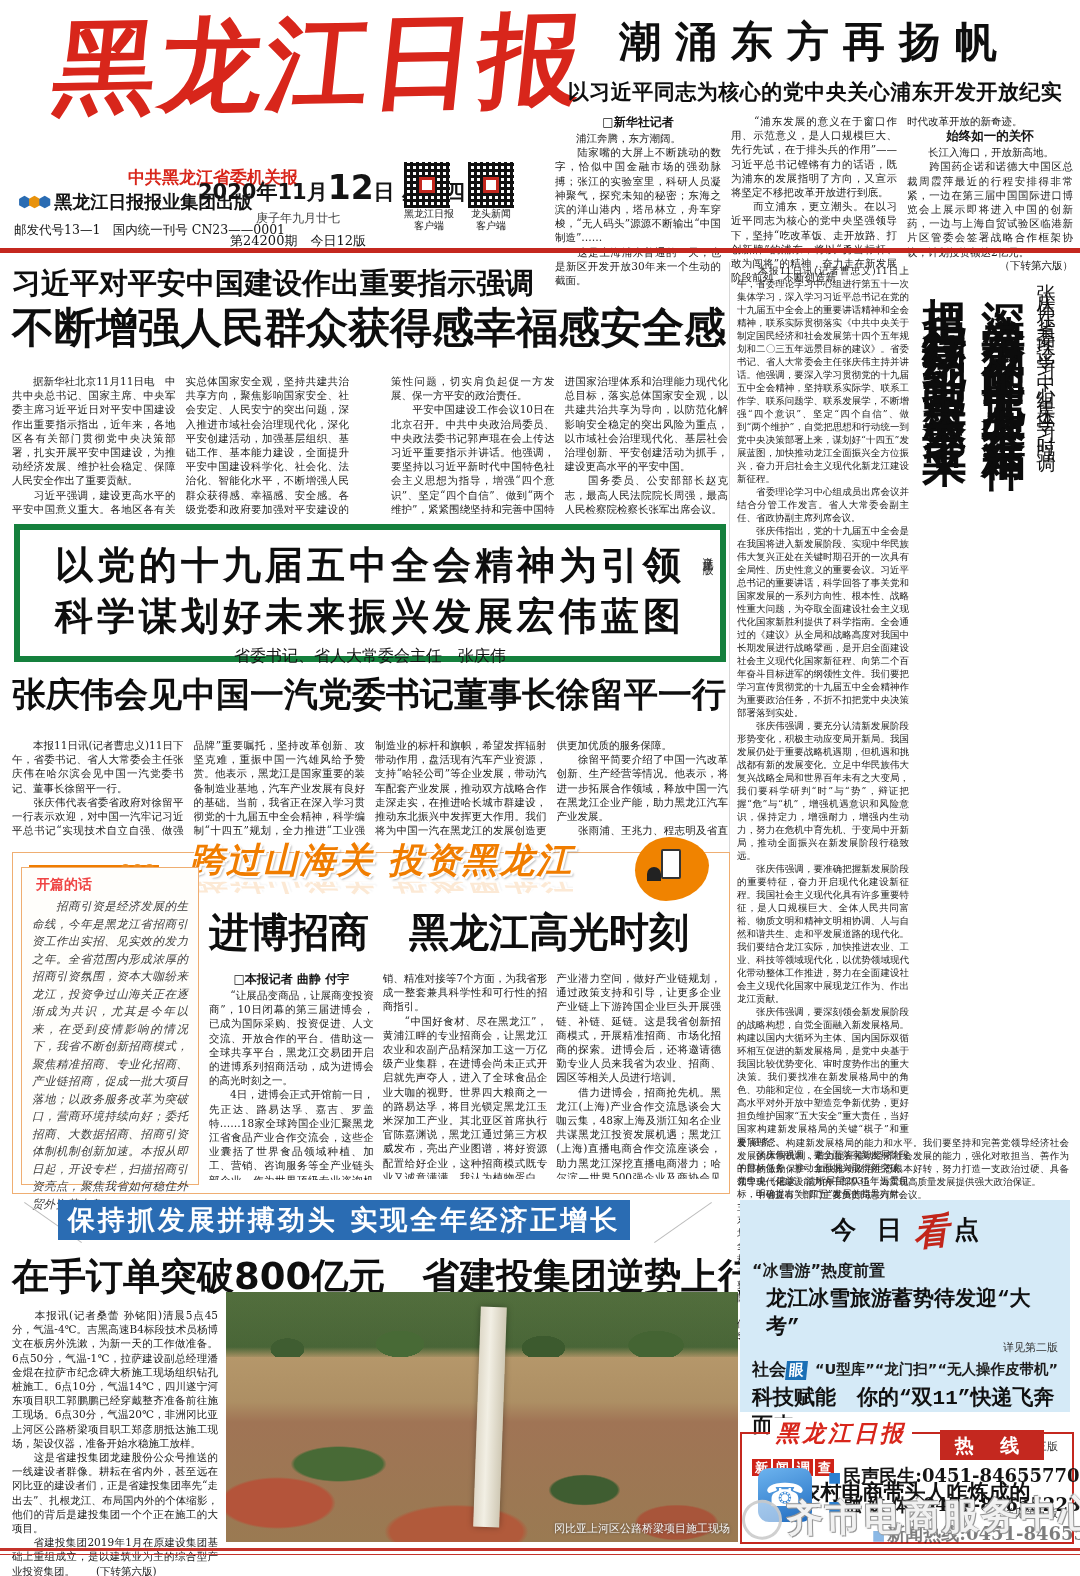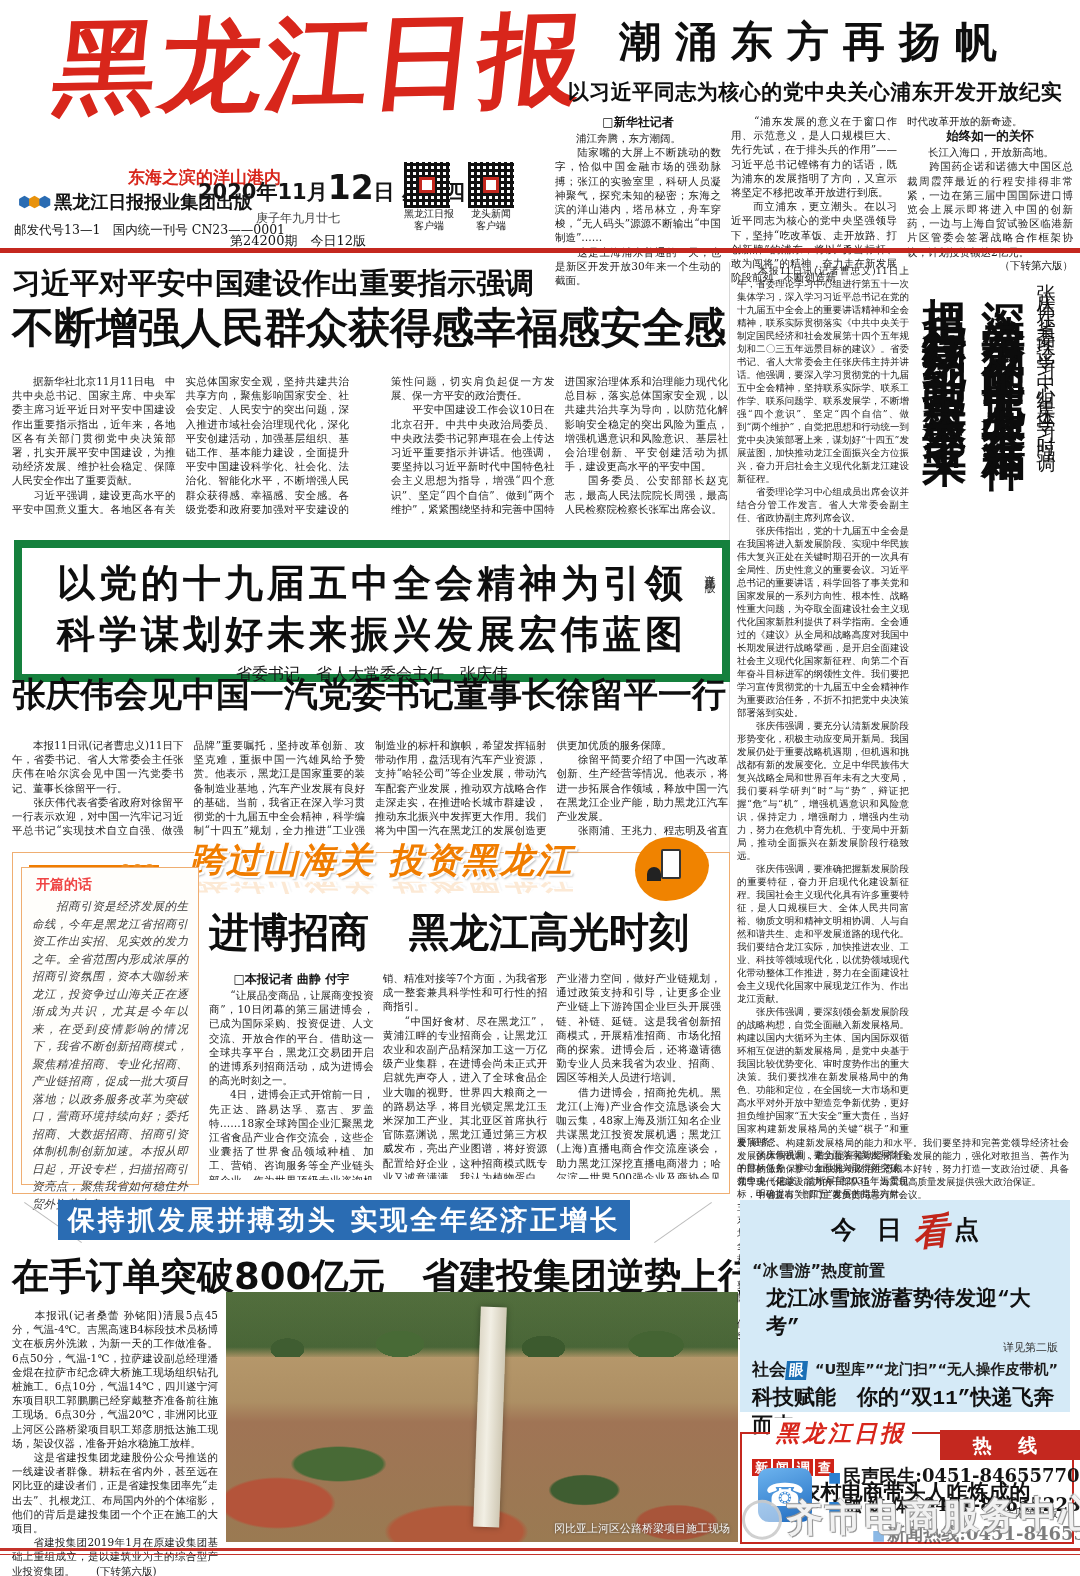--- a/index.html
+++ b/index.html
@@ -19,21 +19,21 @@
   .pubrow{font-size:18px;font-weight:700;font-family:"DejaVu Sans",sans-serif;}
   .hex{font-size:15px;letter-spacing:-3px;}
   .codes{font-size:12.5px;}
   .qr{width:46px;height:46px;position:relative;
       background:repeating-linear-gradient(0deg,#111 0 3px,transparent 3px 6px),
                  repeating-linear-gradient(90deg,#111 0 3px,#fff 3px 6px);}
   .qr::after{content:"";position:absolute;inset:15px;background:#fff;border:3px solid #c4281f;}
   .qrlabel{font-size:10px;text-align:center;line-height:12px;white-space:pre-line;}
   .redrule{background:#c4281f;}
   
-  .redbox{border:8px solid #15803d;margin-top:16px;}
+  .redbox{border:6px solid #15803d;}
   
   .orangebox{border:1px solid #efae72;}
   .banner-text{font-family:"DejaVu Sans",sans-serif;font-weight:900;font-style:italic;
       color:#f07d00;font-size:35px;letter-spacing:2px;white-space:nowrap;
       text-shadow:2px 2px 0 #fff,-1px -1px 0 #fff,3px 3px 2px rgba(120,120,120,.45);}
   .banner-mirror{transform:scaleY(-.75);opacity:.16;filter:blur(.4px);}
   .dotline{height:2px;background:#f07d00;}
   .dot{width:9px;height:9px;border-radius:50%;background:#f08d1e;display:inline-block;margin-right:3px;}
   .blob{background:#f08300;border-radius:46% 54% 58% 42%/52% 44% 56% 48%;}
   .opening-title{color:#ef4444;font-weight:700;font-size:14px;font-family:"DejaVu Sans",sans-serif;}
@@ -89,21 +89,21 @@
   .bottom-dbl{border-top:3px solid #c4332a;border-bottom:1px solid #c4332a;height:3px;}
 </style>
 </head>
 <body>
 
 <div id="page">
 
   <div class="abs" style="left:55px;top:12px;width:490px;height:155px;">
     <div class="masthead-title">黑龙江日报</div>
   </div>
-  <div class="abs organ" style="left:128px;top:166px;">东海之滨的洋山港内</div>
+  <div class="abs organ" style="left:128px;top:166px;">中共黑龙江省委机关报</div>
   <div class="abs" style="left:18px;top:190px;display:flex;align-items:center;gap:6px;">
     <span class="hex"><span style="color:#2a6cb3">⬢</span><span style="color:#e8920c">⬢</span><span style="color:#2a6cb3">⬢</span></span>
     <span class="pubrow">黑龙江日报报业集团出版</span>
   </div>
   <div class="abs codes" style="left:14px;top:222px;">邮发代号13—1　国内统一刊号 CN23——0001</div>
 
   <div class="abs" style="left:198px;top:168px;width:200px;text-align:center;">
     <div style="font-weight:700;font-size:21px;font-family:'DejaVu Sans',sans-serif;white-space:nowrap;">
       <span>2020年11月</span><span style="font-size:33px;">12</span><span>日</span>
       <span>星期四</span>
@@ -150,21 +150,21 @@
   <div class="abs hairline-v" style="left:729px;top:262px;height:930px;"></div>
 
   <div class="abs hl" style="left:12px;top:264px;font-size:29px;">习近平对平安中国建设作出重要指示强调</div>
   <div class="abs hl" style="left:12px;top:300px;font-size:42px;white-space:nowrap;">不断增强人民群众获得感幸福感安全感</div>
   <div class="abs cols" style="left:12px;top:374px;width:716px;gap:10px;">
     <div class="col bt" style="width:172px;height:140px;">　　据新华社北京11月11日电　中共中央总书记、国家主席、中央军委主席习近平近日对平安中国建设作出重要指示指出，近年来，各地区各有关部门贯彻党中央决策部署，扎实开展平安中国建设，为推动经济发展、维护社会稳定、保障人民安全作出了重要贡献。
 　　习近平强调，建设更高水平的平安中国意义重大。各地区各有关部门要认真贯彻党的十九届五中全会精神，落</div>
     <div class="col bt" style="width:172px;height:140px;">实总体国家安全观，坚持共建共治共享方向，聚焦影响国家安全、社会安定、人民安宁的突出问题，深入推进市域社会治理现代化，深化平安创建活动，加强基层组织、基础工作、基本能力建设，全面提升平安中国建设科学化、社会化、法治化、智能化水平，不断增强人民群众获得感、幸福感、安全感。各级党委和政府要加强对平安建设的组织领导，研究解决体制性、机制性、政</div>
     <div class="col bt" style="width:172px;height:140px;margin-left:32px;">策性问题，切实肩负起促一方发展、保一方平安的政治责任。
 　　平安中国建设工作会议10日在北京召开。中共中央政治局委员、中央政法委书记郭声琨在会上传达习近平重要指示并讲话。他强调，要坚持以习近平新时代中国特色社会主义思想为指导，增强“四个意识”、坚定“四个自信”、做到“两个维护”，紧紧围绕坚持和完善中国特色社会主义制度、推</div>
-    <div class="col bt" style="width:172px;height:140px;">进国家治理体系和治理能力现代化总目标，落实总体国家安全观，以共建共治共享为导向，以防范化解影响安全稳定的突出风险为重点，增强机遇意识和风险意识、基层社会治理创新、平安创建活动为抓手，建设更高水平的平安中国。
+    <div class="col bt" style="width:172px;height:140px;">进国家治理体系和治理能力现代化总目标，落实总体国家安全观，以共建共治共享为导向，以防范化解影响安全稳定的突出风险为重点，以市域社会治理现代化、基层社会治理创新、平安创建活动为抓手，建设更高水平的平安中国。
 　　国务委员、公安部部长赵克志，最高人民法院院长周强，最高人民检察院检察长张军出席会议。</div>
   </div>
 
   <div class="abs redbox" style="left:14px;top:524px;width:700px;height:126px;">
     <div class="hl center" style="font-size:38px;margin-top:10px;letter-spacing:4px;">以党的十九届五中全会精神为引领</div>
     <div class="hl center" style="font-size:38px;letter-spacing:4px;">科学谋划好未来振兴发展宏伟蓝图</div>
     <div class="center" style="font-size:16px;margin-top:4px;">省委书记、省人大常委会主任　张庆伟</div>
     <div class="vert abs" style="right:6px;top:18px;font-size:11px;color:#333;letter-spacing:2px;">详见第二版</div>
   </div>
 
@@ -259,21 +259,21 @@
     <div class="lp-ref">详见第三版</div>
     <div style="margin-top:3px;">
       <span class="njq">新</span><span class="njq">闻</span><span class="njq">调</span><span class="njq">查</span>
     </div>
     <div class="lp-head" style="margin-left:14px;margin-top:1px;">6位农村电商带头人咋炼成的</div>
     <div class="lp-ref">详见第五版</div>
   </div>
 
   <div class="abs hotbox" style="left:740px;top:1432px;width:330px;height:108px;">
     <div class="abs hot-brand" style="left:28px;top:-16px;">黑龙江日报</div>
-    <div class="abs hot-label" style="left:198px;top:-4px;width:140px;height:30px;line-height:30px;">热 线</div>
+    <div class="abs hot-label" style="left:198px;top:-4px;width:104px;height:30px;line-height:30px;">热 线</div>
     <div class="abs phoneicon" style="left:16px;top:34px;width:54px;height:54px;">
         <span>☎</span>
       </div>
     <div class="abs" style="left:86px;top:28px;">
       <div class="hotline-line"><span class="sq">■</span><span>民声民生:0451-84655770</span></div>
       <div class="hotline-line"><span class="sq">■</span><span>融 媒 体 :0451-84655223</span></div>
       <div class="hotline-line" style="opacity:.55;margin-left:44px;"><span class="sq">■</span><span>新闻热线:0451-84655485</span></div>
     </div>
   </div>
 

